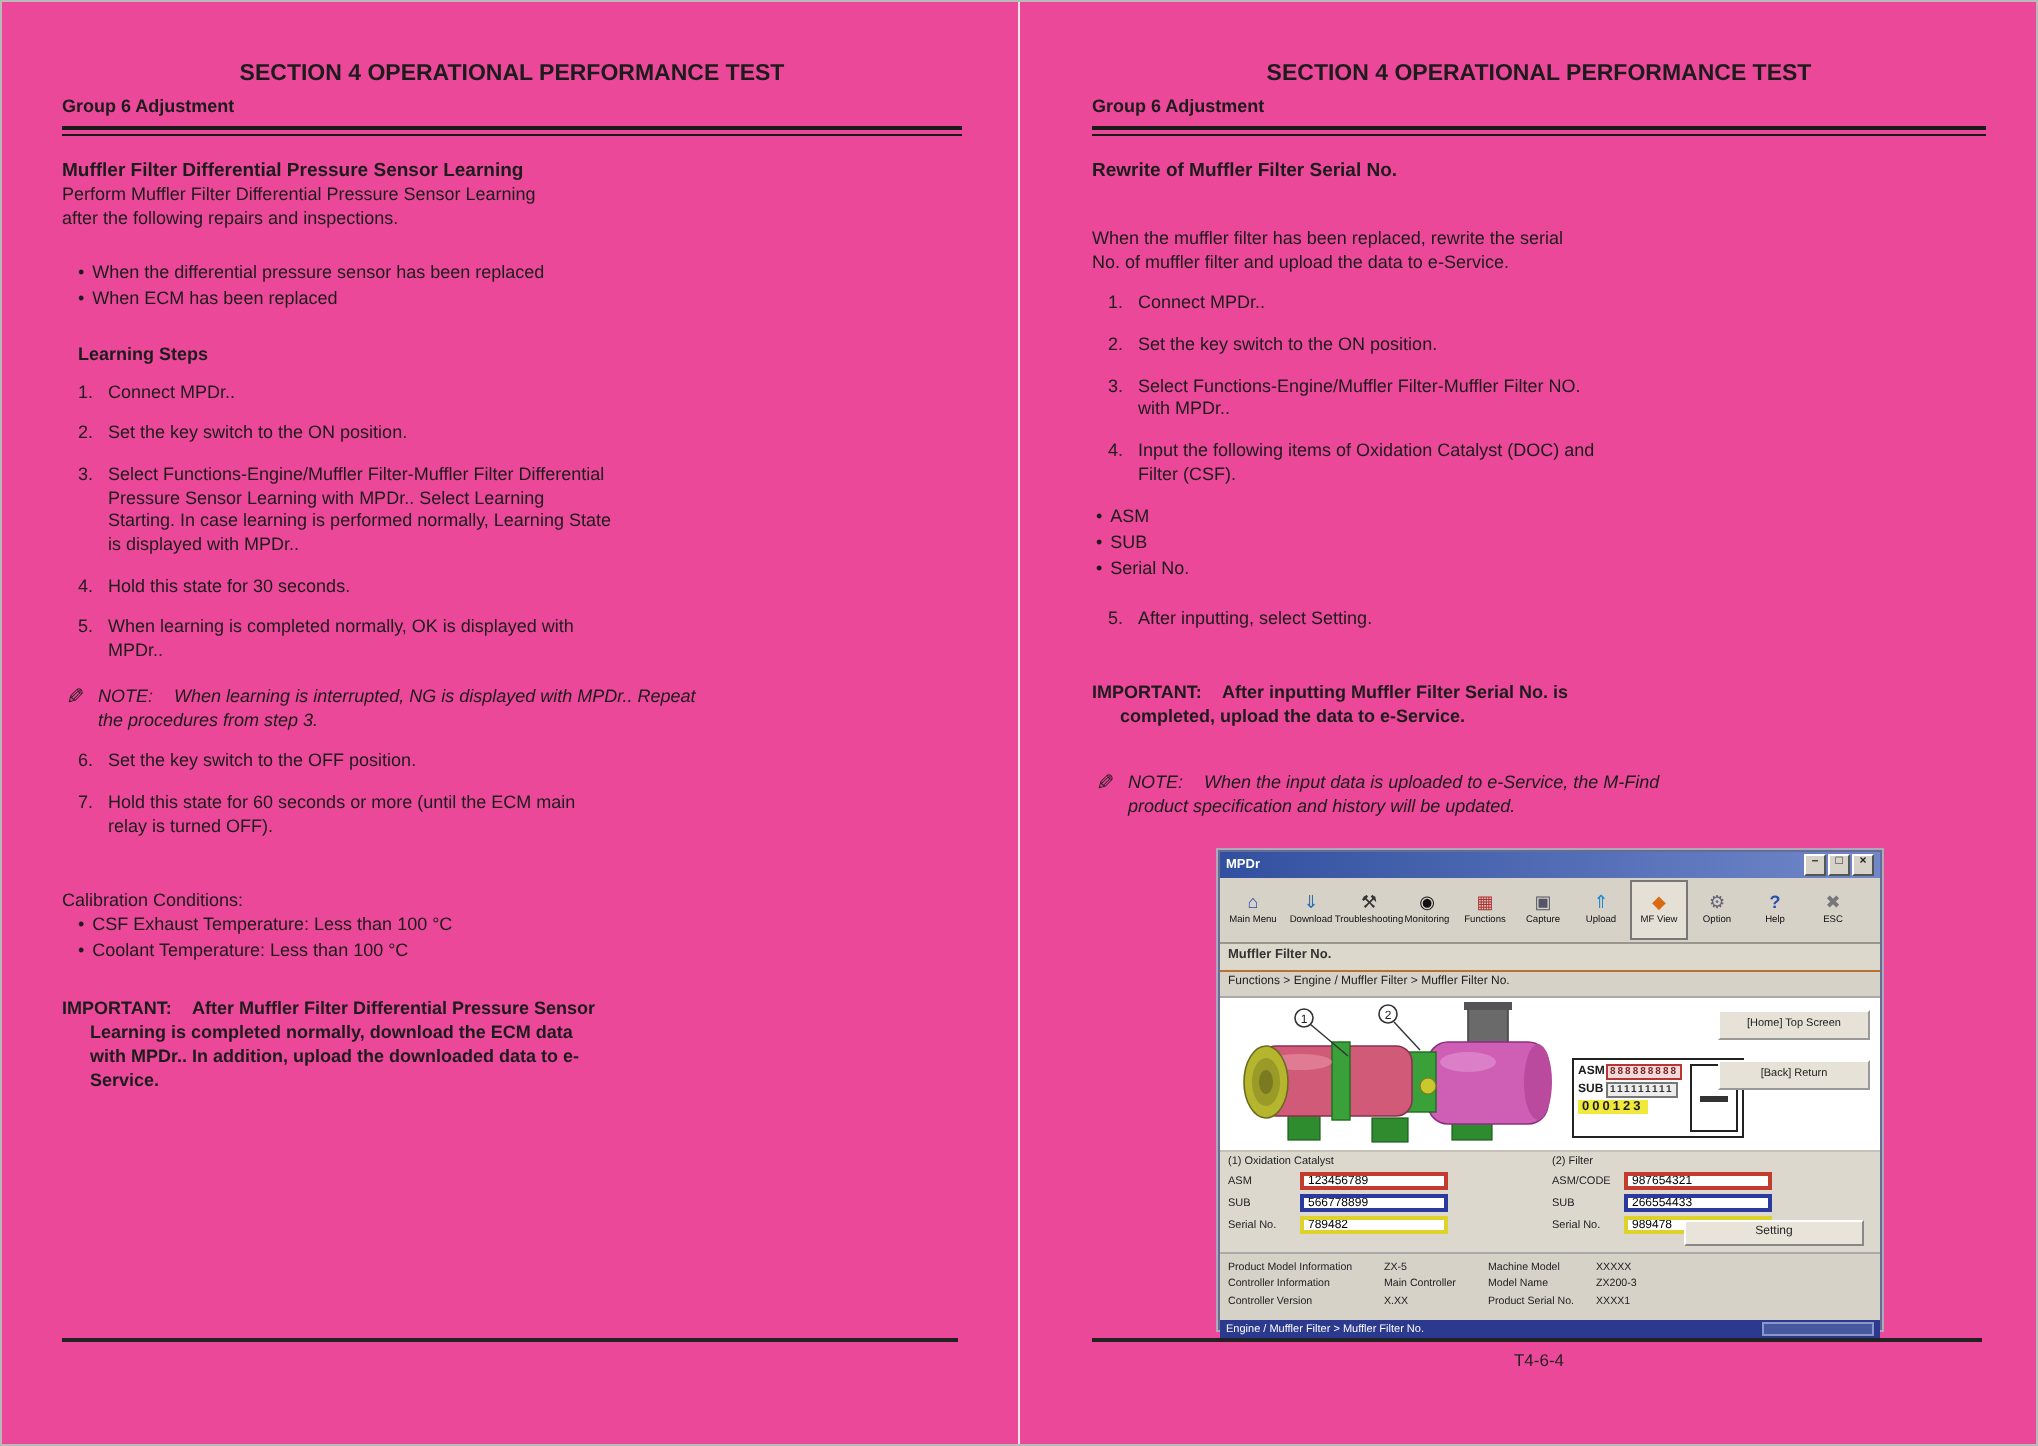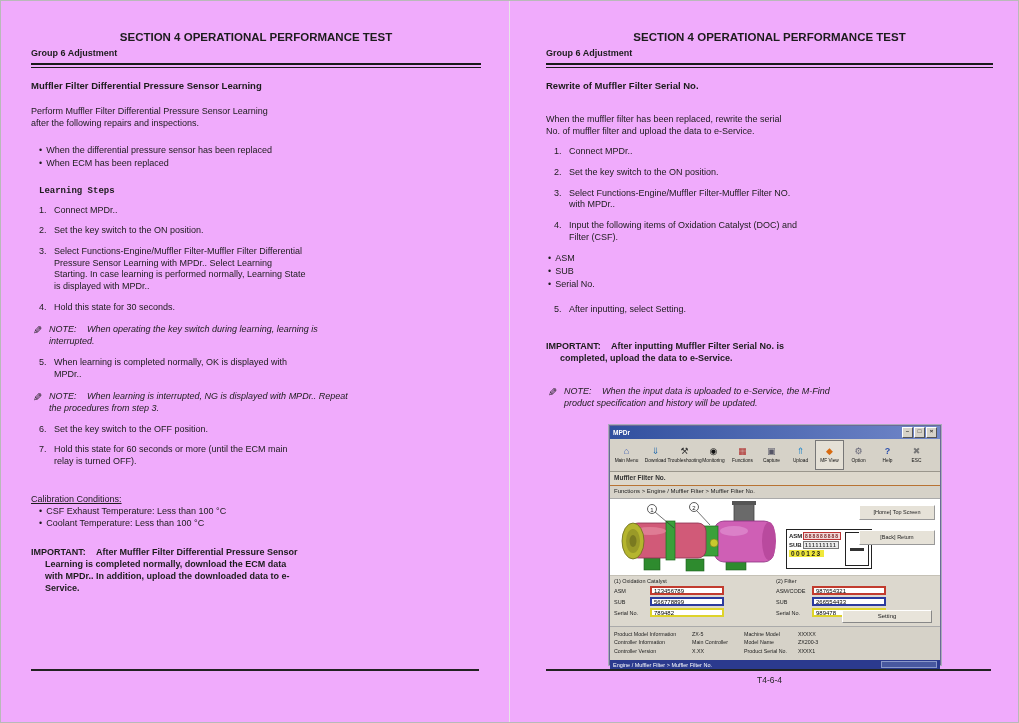--- a/index.html
+++ b/index.html
@@ -1,40 +1,40 @@
 <!DOCTYPE html>
 <html><head>
 <meta charset="utf-8">
 <style>
   html,body{margin:0;padding:0;background:#fff;}
-  .canvas{position:relative;width:1019px;height:723px;background:#f0abfc;border:1px solid #b9b9b9;
+  .canvas{position:relative;width:1019px;height:723px;background:#ec4899;border:1px solid #b9b9b9;
           box-sizing:border-box;overflow:hidden;font-family:"Liberation Sans",sans-serif;color:#1c1c1c;}
   .fold{position:absolute;left:508px;top:0;width:1px;height:100%;background:#e6e6e6;}
   .page{position:absolute;top:0;height:723px;}
   #page-left{left:30px;width:450px;}
   #page-right{left:545px;width:447px;}
   .page-inner{padding-top:30px;}
   .sec-title{font-size:11.5px;font-weight:bold;text-align:center;}
   .grp-title{font-size:9px;font-weight:bold;text-align:left;margin-top:5px;}
   .dbl-rule{margin-top:5px;border-top:2.5px solid #1a1a1a;border-bottom:1px solid #1a1a1a;height:2px;}
   .doc-h2{font-size:9.5px;font-weight:bold;margin-top:12px;width:270px;line-height:1.25;}
-  .para{font-size:9px;line-height:1.3;margin-top:14px;width:240px;}
+  .para{font-size:9px;line-height:1.3;width:240px;}
   .bullet{font-size:9px;line-height:1.3;margin:1px 0 1px 8px;padding-left:9px;text-indent:-9px;width:250px;}
   .bullet::before{content:"\2022";padding-right:4px;}
-  .steps-title{font-size:9px;font-weight:bold;margin:16px 0 0 8px;font-family:Liberation Mono, monospace;}
+  .steps-title{font-size:9px;font-weight:bold;margin:16px 0 0 8px;}
   .step{display:flex;margin:9px 0 0 8px;font-size:9px;line-height:1.3;width:268px;}
   .step .sn{width:15px;flex:none;}
   .step .st{flex:1;}
   .note{margin:11px 0 0 2px;width:300px;font-style:italic;font-size:9px;line-height:1.3;position:relative;padding-left:16px;}
   .note .note-pencil{position:absolute;left:0;top:-1px;font-style:normal;font-size:11px;}
   .note .note-pencil::before{content:"\270E";display:inline-block;transform:scaleX(-1);}
   .note .nlab{padding-right:8px;}
   .important{margin:16px 0 0 0;font-weight:bold;font-size:9px;line-height:1.35;width:262px;padding-left:14px;text-indent:-14px;}
   .important .ilab{padding-right:8px;}
-  .cal-title{font-size:9px;margin-top:26px;text-decoration:underline;}
+  .cal-title{font-size:9px;margin-top:26px;}
   .foot-line{position:absolute;left:0;right:2px;top:668px;border-top:2px solid #222;}
   .foot-num{position:absolute;top:674px;width:100%;text-align:center;font-size:8.5px;color:#222;}
 
   
   .mpdr{position:absolute;left:63px;top:424px;width:330px;height:238px;background:#d6d2c8;
         border:1px solid #6a6a96;box-shadow:0 0 0 1px #aab;font-size:6px;}
   .titlebar{height:13px;background:linear-gradient(90deg,#31509f,#7187c9);color:#fff;display:flex;
             align-items:center;padding:0 3px;font-size:6.5px;font-weight:bold;}
   .tb-btns{margin-left:auto;display:flex;gap:1px;}
   .tb-btn{width:9px;height:9px;background:#d6d2c8;border:1px solid #fff;border-right-color:#555;
@@ -121,25 +121,20 @@
       </div>
       <div class="step">
         <span class="sn">3.</span>
         <span class="st">Select Functions-Engine/Muffler Filter-Muffler Filter Differential Pressure Sensor Learning with MPDr.. Select Learning Starting. In case learning is performed normally, Learning State is displayed with MPDr..</span>
       </div>
       <div class="step">
         <span class="sn">4.</span>
         <span class="st">Hold this state for 30 seconds.</span>
       </div>
 
-      <div class="note">
-        <span class="note-pencil"></span>
-        <span class="nlab">NOTE:</span>
-        <span>When operating the key switch during learning, learning is interrupted.</span>
-      </div>
 
       <div class="step">
         <span class="sn">5.</span>
         <span class="st">When learning is completed normally, OK is displayed with MPDr..</span>
       </div>
 
       <div class="note">
         <span class="note-pencil"></span>
         <span class="nlab">NOTE:</span>
         <span>When learning is interrupted, NG is displayed with MPDr.. Repeat the procedures from step 3.</span>

